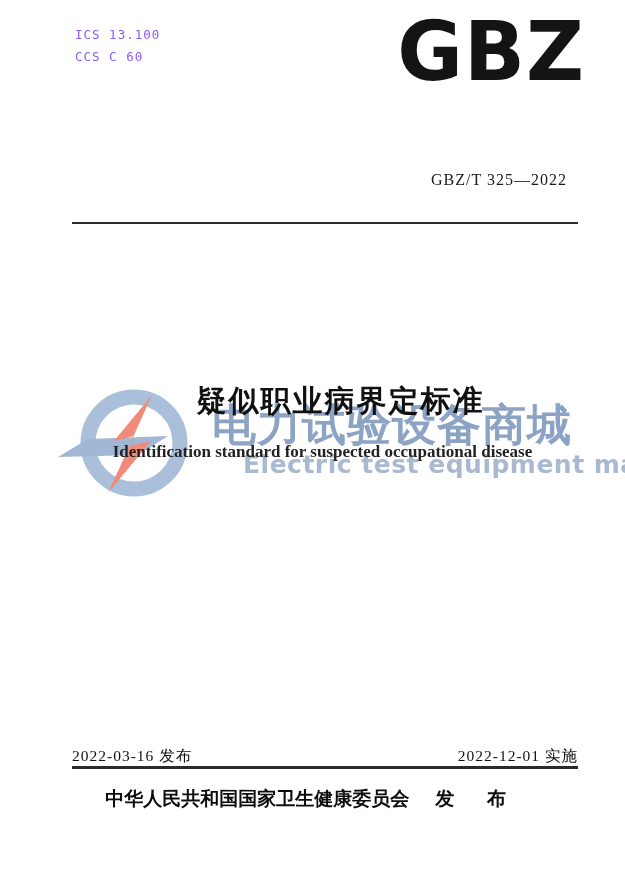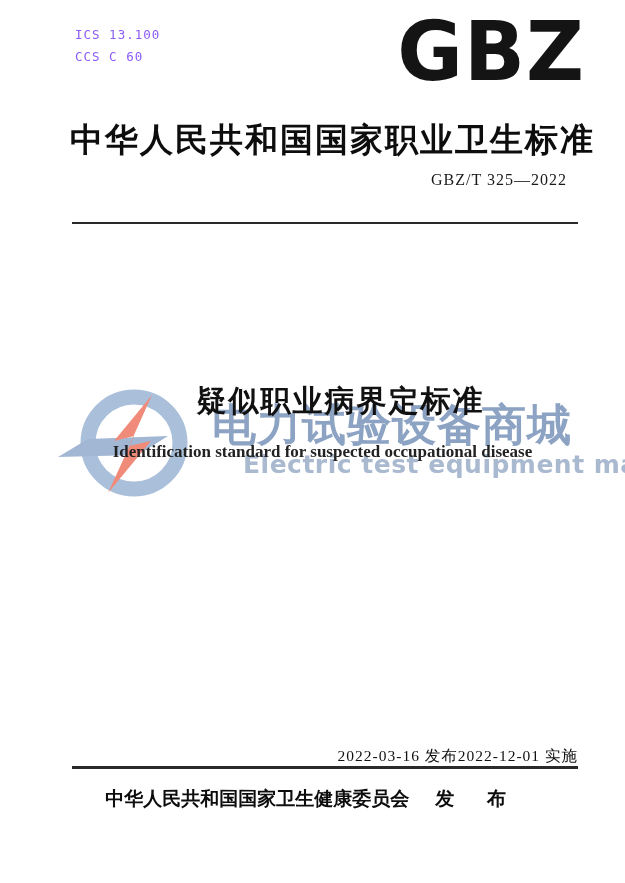--- a/index.html
+++ b/index.html
@@ -66,21 +66,21 @@
   }
   .title-en{
     position:absolute;z-index:2;top:442px;left:20px;width:605px;
     text-align:center;font-weight:bold;font-size:17px;
     color:#222;white-space:nowrap;
   }
 
   
   .dates{
     position:absolute;top:746px;left:72px;width:506px;
-    display:flex;justify-content:flex-end;
+    display:flex;justify-content:space-between;
     font-size:15.5px;letter-spacing:1px;color:#111;
   }
   
   .publisher{
     position:absolute;top:786px;left:0;width:625px;
     text-align:center;font-weight:bold;font-size:19px;
     color:#0d0d0d;white-space:nowrap;
   }
   .publish-label{margin-left:26px;letter-spacing:14px;}
 </style>
@@ -89,21 +89,20 @@
 
 <div class="page">
 
   <div class="codes">
     <div>ICS  13.100</div>
     <div>CCS C 60</div>
   </div>
 
   <div class="gbz">GBZ</div>
 
-  <div class="heading">中华人民共和国国家职业卫生标准</div>
 
   <div class="std-number">GBZ/T 325—2022</div>
 
   <div class="rule rule-top"></div>
 
   <svg class="wm wm-logo" viewBox="0 0 150 122" xmlns="http://www.w3.org/2000/svg">
     <circle cx="76" cy="60" r="46" fill="none" stroke-width="15" stroke="#a6bcd8"></circle>
     <polygon points="0,74 30,56 110,53 80,72" fill="#9db4d2"></polygon>
     <polygon points="94,12 56,58 76,53 50,110 93,58 71,63" fill="#f08472"></polygon>
   </svg>

